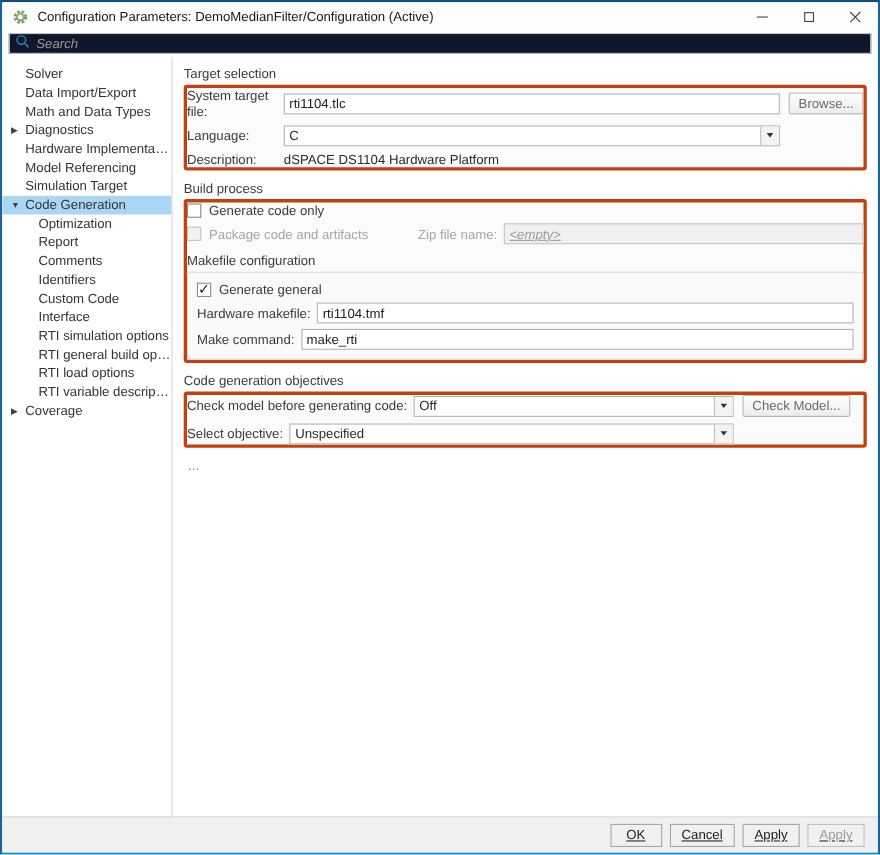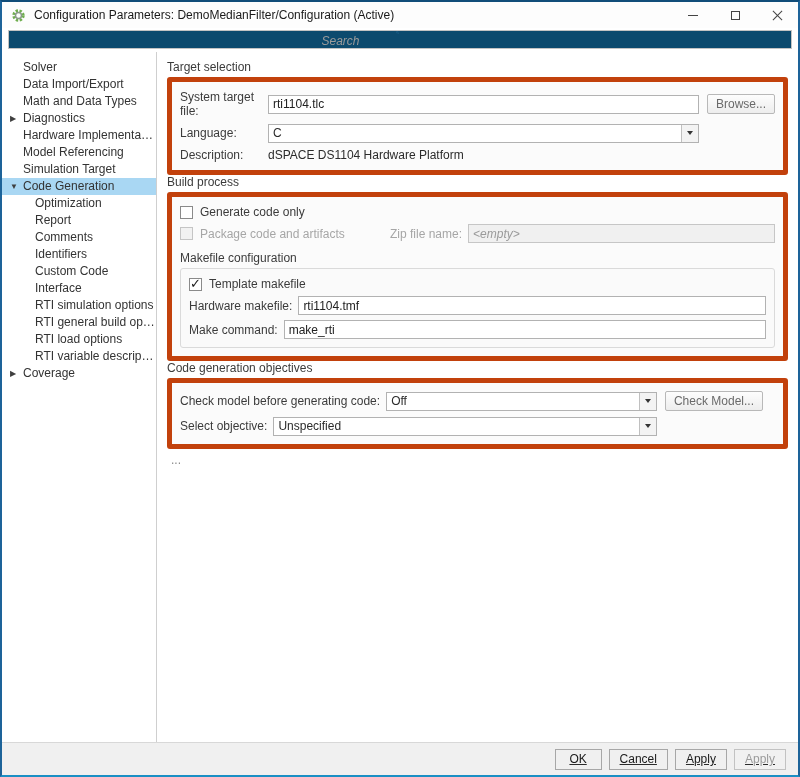--- a/index.html
+++ b/index.html
@@ -16,42 +16,42 @@
   .win-controls { margin-left:auto; display:flex; height:100%; }
   .win-btn { width:42px; height:100%; display:flex; align-items:center; justify-content:center; cursor:default; }
   .glyph-min { width:10px; height:1px; background:#444; }
   .glyph-max { width:9px; height:9px; border:1px solid #444; }
   .glyph-close { position:relative; width:11px; height:11px; }
   .glyph-close::before, .glyph-close::after { content:""; position:absolute; left:-1px; top:5px; width:13px; height:1px; background:#444; }
   .glyph-close::before { transform:rotate(45deg); }
   .glyph-close::after { transform:rotate(-45deg); }
   
   .search-row { flex:0 0 24px; padding:2px 6px 3px 6px; background:#fff; }
-  .search-box { height:19px; border:1px solid #c3c3c3; display:flex; align-items:center; padding:0 5px; background:#0c4a6e;flex-direction:column; }
+  .search-box { height:19px; border:1px solid #c3c3c3; display:flex; padding:0 5px; background:#0f172a; }
   .search-box svg { margin-right:6px; }
   .search-input { border:none; outline:none; flex:1; font-family:"Liberation Sans", sans-serif; font-size:12px; font-style:italic; color:#9a9a9a; background:transparent; }
   .search-input::placeholder { color:#9a9a9a; font-style:italic; }
   
   .body { flex:1; display:flex; min-height:0; }
   .sidebar { flex:0 0 155px; border-right:1px solid #cfcfcf; padding-top:7px; overflow:hidden; background:#fff; }
   .tree-item { position:relative; height:17px; line-height:17px; padding-left:21px; white-space:nowrap; color:#333; cursor:default; overflow:hidden; text-overflow:ellipsis; }
   .tree-item.level2 { padding-left:33px; }
   .tree-item.selected { background:#a9d7f3; }
   .tree-arrow { position:absolute; left:8px; top:0; font-size:8px; color:#3f3f3f; line-height:17px; }
   
   .content { flex:1; background:#fff; padding:8px 10px 0 10px; position:relative; min-width:0; }
   .section-title { color:#3b3b3b; margin-bottom:3px; }
-  .panel { border:5px solid #c2410c; border-radius:3px; background:#fbfbfb; padding:8px; margin-bottom:0; }
+  .panel { border:3px solid #c2410c; border-radius:3px; background:#fbfbfb; margin-bottom:9px; }
   .panel-inner { border:1px solid #dadada; border-radius:3px; background:#fafafa; padding:8px; margin-top:3px; }
   .row { display:flex; align-items:center; margin-bottom:5px; }
   .row:last-child { margin-bottom:0; }
   .lbl { flex-shrink:0; color:#3b3b3b; padding-right:6px; }
   .lbl-col { width:88px; }
   .text-input { flex:1; height:19px; border:1px solid #b2b2b2; background:#fff; padding:0 4px; font-family:"Liberation Sans", sans-serif; font-size:12px; color:#222; outline:none; min-width:0; }
-  .text-input:disabled { background:#f0f0f0; border-color:#c6c6c6; color:#9a9a9a; font-style:italic; }
+  .text-input:disabled { background:#f0f0f0; border-color:#c6c6c6; color:#9a9a9a; font-style:italic;text-decoration:underline; }
   .text-input::placeholder { color:#9a9a9a; font-style:italic; }
   .dropdown { flex:1; height:19px; border:1px solid #b2b2b2; background:#fff; display:flex; align-items:center; min-width:0; }
   .dropdown .dd-text { flex:1; padding:0 4px; white-space:nowrap; overflow:hidden; }
   .dd-arrow { width:17px; align-self:stretch; border-left:1px solid #c0c0c0; background:#f3f3f3; display:flex; align-items:center; justify-content:center; }
   .tri-down { width:0; height:0; border-left:3.5px solid transparent; border-right:3.5px solid transparent; border-top:4px solid #333; }
   .mini-btn { margin-left:8px; height:20px; border:1px solid #b8b8b8; border-radius:2px; background:linear-gradient(#fdfdfd,#ededed); color:#6a6a6a; font-family:"Liberation Sans", sans-serif; font-size:12px; padding:0 8px; flex-shrink:0; }
   .btn-spacer { visibility:hidden; }
   .checkbox { width:13px; height:13px; border:1px solid #8a8a8a; background:#fff; margin-right:7px; flex-shrink:0; position:relative; }
   .checkbox.checked::after { content:"✓"; position:absolute; left:0px; top:-3px; font-size:13px; color:#1a1a1a; }
   .checkbox.disabled { border-color:#c5c5c5; background:#f2f2f2; }
@@ -161,21 +161,21 @@
             <span class="checkbox disabled"></span>
             <span class="chk-label disabled">Package code and artifacts</span>
           </span>
           <span class="lbl disabled">Zip file name:</span>
           <input class="text-input" type="text" disabled="" placeholder="&lt;empty&gt;" style="">
         </div>
         <div class="section-title" style="margin-top:8px;">Makefile configuration</div>
         <div class="panel-inner">
           <div class="row">
             <span class="checkbox checked"></span>
-            <span class="chk-label">Template makefile</span>
+            <span class="chk-label">Generate general</span>
           </div>
           <div class="row">
             <span class="lbl">Hardware makefile:</span>
             <input class="text-input" type="text" value="rti1104.tmf" style="">
           </div>
           <div class="row">
             <span class="lbl">Make command:</span>
             <input class="text-input" type="text" value="make_rti" style="">
           </div>
         </div>

